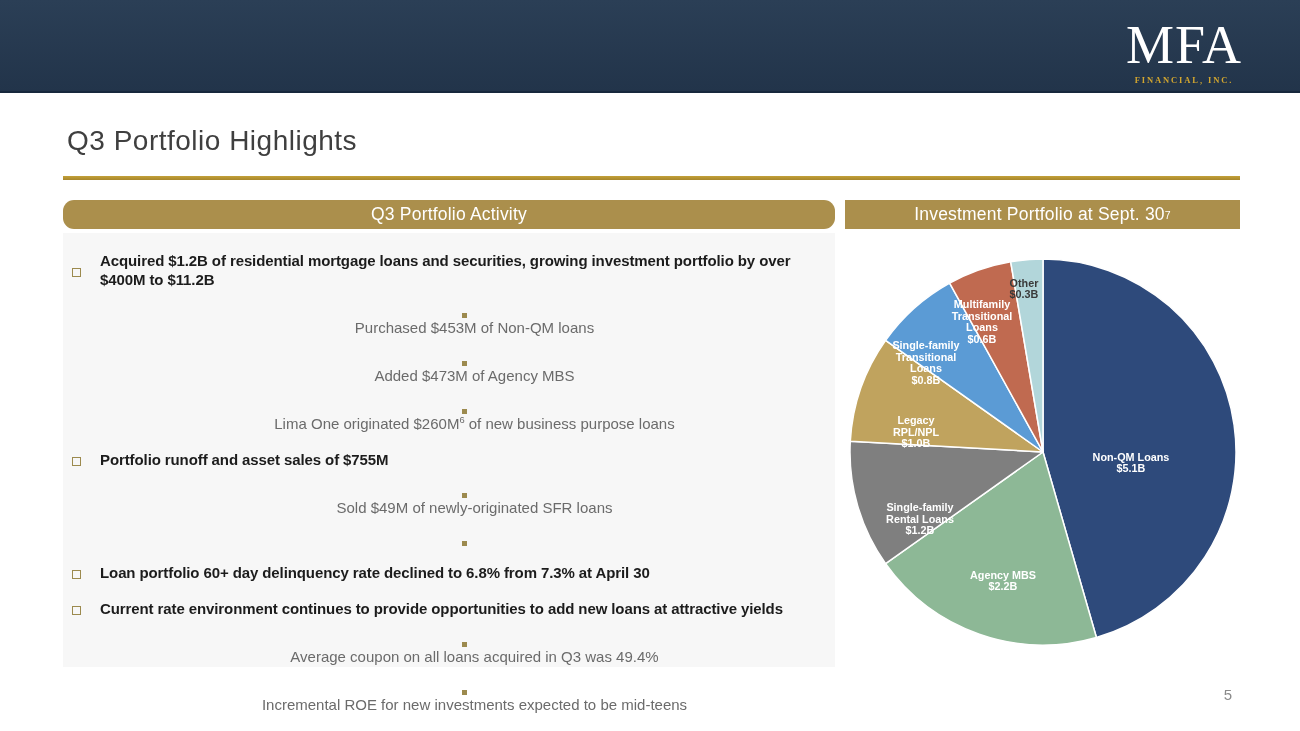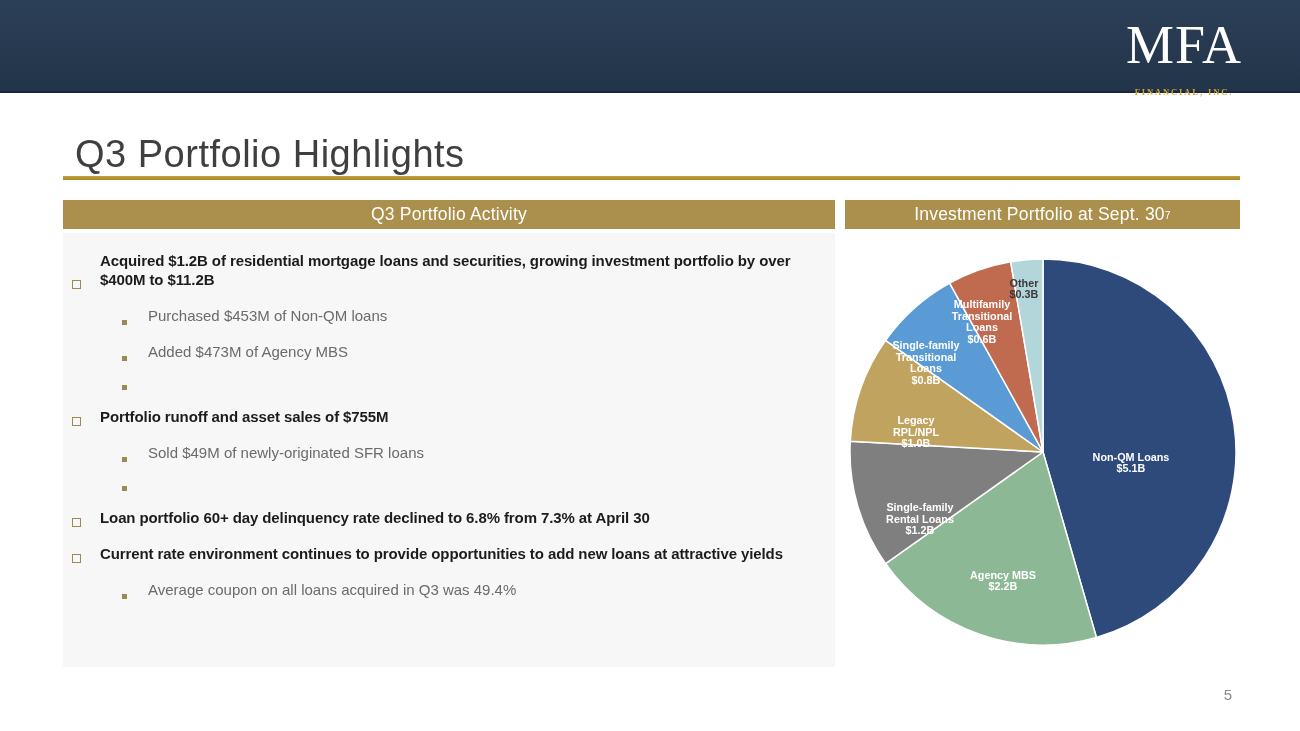--- a/index.html
+++ b/index.html
@@ -15,58 +15,58 @@
     background:linear-gradient(180deg,#2b3f56 0%, #22344a 100%);
     border-bottom:2px solid #17283d;box-sizing:border-box;
   }
   .logo{position:absolute;right:58px;top:18px;text-align:center;}
   .logo-main{
     font-family:"Liberation Serif", serif;font-size:54px;line-height:1;
     color:#ffffff;letter-spacing:1px;font-weight:400;
   }
   .logo-sub{
     font-size:8.5px;letter-spacing:1.9px;color:var(--logo-gold);
-    margin-top:15px;font-weight:bold;font-family:"Liberation Serif", serif;
+    margin-top:3px;font-weight:bold;font-family:"Liberation Serif", serif;
   }
 
   
   h1.title{
-    position:absolute;left:63px;top:121px;margin:12px;
-    font-size:38px;font-weight:300;color:var(--title-color);letter-spacing:.5px;
+    position:absolute;left:63px;top:121px;margin:4px;
+    font-size:28px;font-weight:300;color:var(--title-color);letter-spacing:.5px;
   }
   .rule{
     position:absolute;left:63px;top:176px;width:1177px;height:4px;
     background:linear-gradient(180deg,#c3a139 0%, var(--underline-gold) 100%);
   }
 
   
   .bar{
     position:absolute;top:200px;height:29px;background:var(--gold-bar);
     color:#ffffff;font-size:17.5px;display:flex;align-items:center;justify-content:center;
     letter-spacing:.2px;
   }
-  .bar-left{left:63px;width:772px;}
+  .bar-left{left:63px;width:772px;border-radius:11px;}
   .bar-right{left:845px;width:395px;}
   .bar sup{font-size:.6em;line-height:0;}
 
   
   .panel{
     position:absolute;left:63px;top:233px;width:772px;height:434px;
     background:var(--panel-bg);box-sizing:border-box;padding:18px 8px 0 0;
   }
-  .li{display:flex;align-items:flex-end;margin-bottom:17px;line-height:19px;}
+  .li{display:flex;align-items:center;margin-bottom:17px;line-height:19px;}
   .li .txt{font-size:15px;}
   .li sup{font-size:.62em;line-height:0;}
   .li.lv1{padding-left:9px;}
   .li.lv1 .blt{
     flex:0 0 auto;width:7px;height:7px;border:1.5px solid var(--bullet-gold);
     margin:4px 19px 0 0;background:transparent;
   }
   .li.lv1 .txt{font-weight:bold;color:var(--text-dark);letter-spacing:-0.1px;}
-  .li.lv2{padding-left:59px;}
+  .li.lv2{padding-left:59px;flex-direction:column;}
   .li.lv2 .blt{
     flex:0 0 auto;width:5px;height:5px;background:var(--bullet-gold);
     margin:7px 21px 0 0;
   }
   .li.lv2 .txt{font-weight:400;color:var(--text-gray);}
 
   
   svg.pie{position:absolute;left:845px;top:240px;width:395px;height:420px;overflow:visible;}
   svg.pie text{
     font-family:"Liberation Sans", sans-serif;font-size:10.8px;font-weight:bold;
@@ -102,20 +102,21 @@
         <div class="li lv2">
           <span class="blt"></span>
           <span class="txt">Purchased $453M of Non-QM loans</span>
         </div>
         <div class="li lv2">
           <span class="blt"></span>
           <span class="txt">Added $473M of Agency MBS</span>
         </div>
         <div class="li lv2">
           <span class="blt"></span>
+          <span class="txt">Lima One originated $260M<sup>6</sup> of new business purpose loans</span>
         </div>
         <div class="li lv1">
           <span class="blt"></span>
           <span class="txt">Portfolio runoff and asset sales of $755M</span>
         </div>
         <div class="li lv2">
           <span class="blt"></span>
           <span class="txt">Sold $49M of newly-originated SFR loans</span>
         </div>
         <div class="li lv2">
@@ -125,20 +126,24 @@
           <span class="blt"></span>
           <span class="txt">Loan portfolio 60+ day delinquency rate declined to 6.8% from 7.3% at April 30</span>
         </div>
         <div class="li lv1">
           <span class="blt"></span>
           <span class="txt">Current rate environment continues to provide opportunities to add new loans at attractive yields</span>
         </div>
         <div class="li lv2">
           <span class="blt"></span>
           <span class="txt">Average coupon on all loans acquired in Q3 was 49.4%</span>
+        </div>
+        <div class="li lv2">
+          <span class="blt"></span>
+          <span class="txt">Incremental ROE for new investments expected to be mid-teens</span>
         </div>
       </div>
   </section>
 
   <section>
     <div class="bar bar-right" id="right-header">Investment Portfolio at Sept. 30<sup>7</sup></div>
     <svg class="pie" id="pie" xmlns="http://www.w3.org/2000/svg" viewBox="0 0 395 420">
         <path d="M 198 212 L 198.00 19.00 A 193 193 0 0 1 251.43 397.46 Z" fill="#2e4a7b" stroke="#ffffff" stroke-width="1.5" stroke-linejoin="round"></path>
         <path d="M 198 212 L 251.43 397.46 A 193 193 0 0 1 40.60 323.68 Z" fill="#8db896" stroke="#ffffff" stroke-width="1.5" stroke-linejoin="round"></path>
         <path d="M 198 212 L 40.60 323.68 A 193 193 0 0 1 5.30 201.18 Z" fill="#7f7f7f" stroke="#ffffff" stroke-width="1.5" stroke-linejoin="round"></path>

